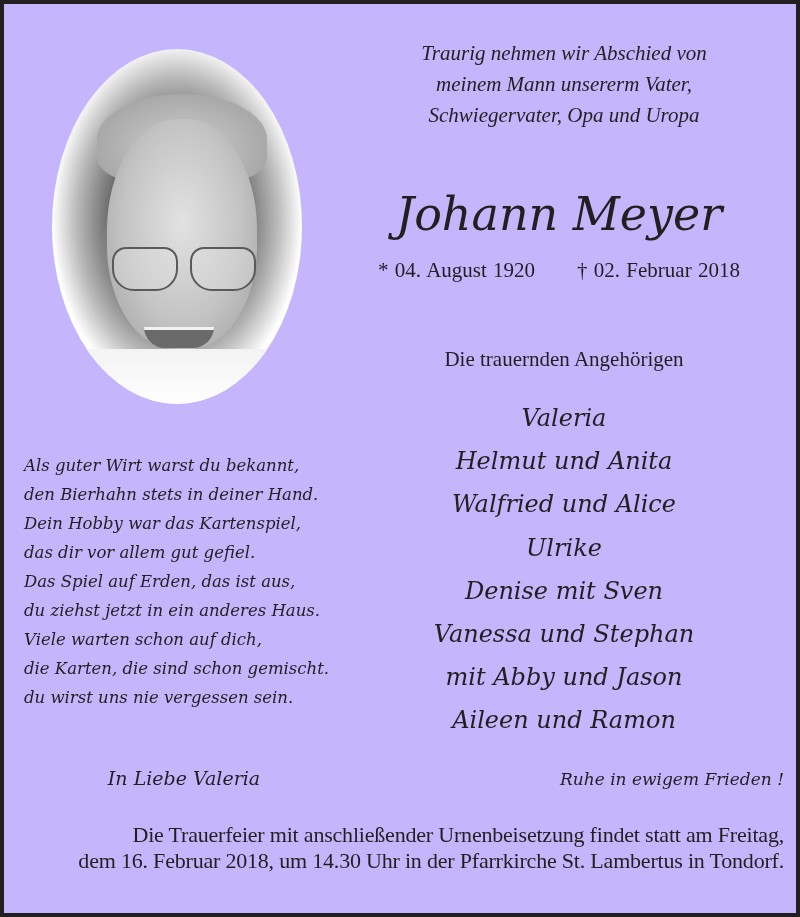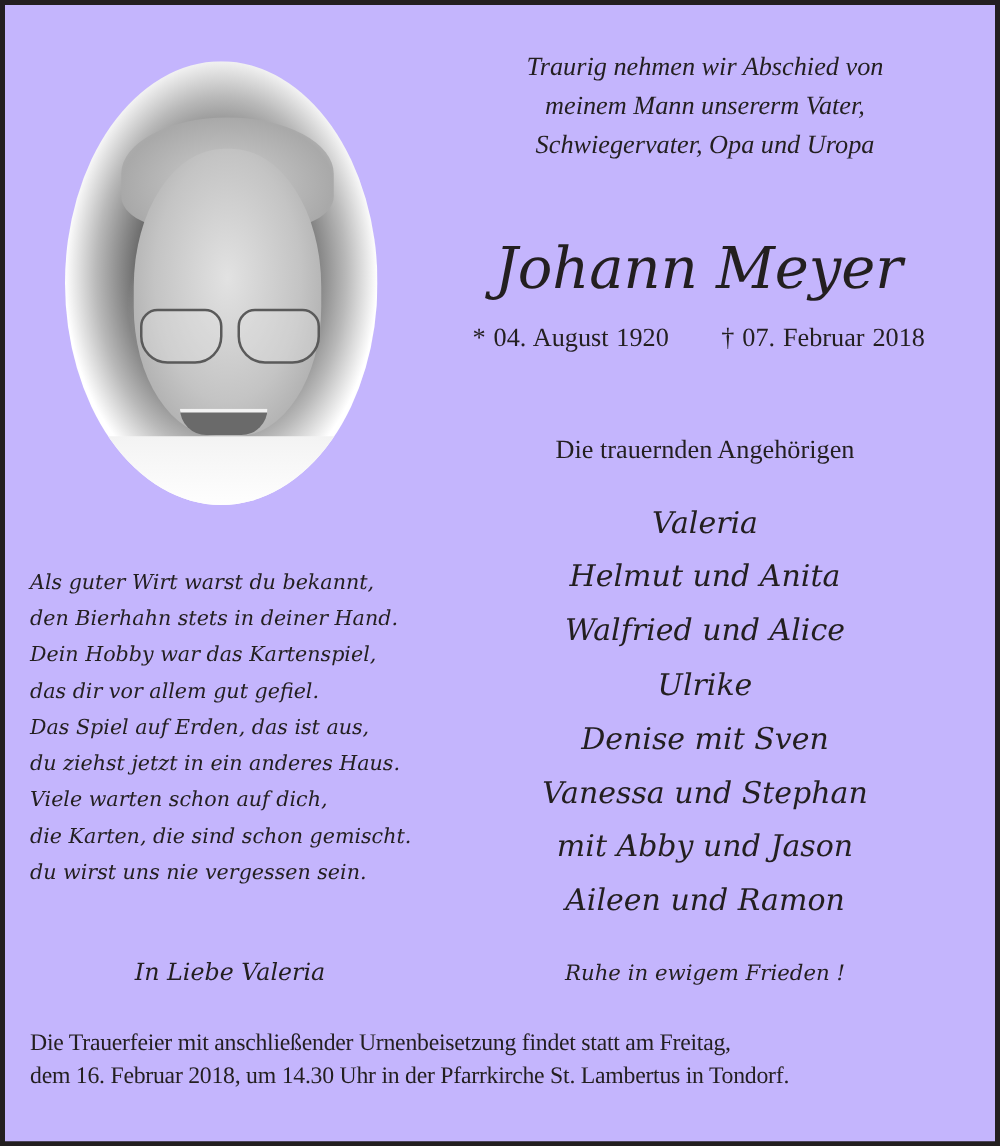--- a/index.html
+++ b/index.html
@@ -62,37 +62,37 @@
   .mourners-heading {
     position: absolute; left: 340px; top: 340px; width: 440px; text-align: center;
     font-size: 21px; line-height: 30px;
   }
   .mourners {
     position: absolute; left: 340px; top: 393px; width: 440px; text-align: center;
     margin: 0; padding: 0; list-style: none;
     font-size: 24px; line-height: 43.2px;
   }
   .blessing {
-    position: absolute; left: 340px; top: 763px; width: 440px; text-align: center;
+    position: absolute; left: 340px; top: 763px; width: 440px; text-align: right;
     font-size: 17px; line-height: 24px;
   }
 
   .poem {
     position: absolute; left: 20px; top: 447px; width: 320px; text-align: left;
     margin: 0; padding: 0; list-style: none;
     font-size: 16.5px; line-height: 29px;
   }
   .signature {
     position: absolute; left: 20px; top: 761px; width: 320px; text-align: center;
     font-size: 19px; line-height: 26px;
   }
 
   .footer {
-    position: absolute; left: 20px; top: 818px; width: 760px; text-align: left;
-    font-size: 19px; line-height: 26px; letter-spacing: -0.2px;
+    position: absolute; left: 20px; top: 818px; width: 760px; text-align: right;
+    font-size: 22px; line-height: 26px; letter-spacing: -0.2px;
   }
 </style>
 </head>
 <body>
 
 <div class="frame">
 
   <div class="photo">
     <div class="hair"></div>
     <div class="face"></div>
@@ -104,21 +104,21 @@
 
   <div class="intro serif" style="font-style: italic;">
     <div>Traurig nehmen wir Abschied von</div>
     <div>meinem Mann unsererm Vater,</div>
     <div>Schwiegervater, Opa und Uropa</div>
   </div>
 
   <div class="name script">Johann Meyer</div>
 
   <div class="dates serif">
-    <span>* 04. August 1920</span><span class="gap"></span><span>† 07. Februar 2018</span>
+    <span>* 04. August 1920</span><span class="gap"></span><span>† 02. Februar 2018</span>
   </div>
 
   <div class="mourners-heading serif">Die trauernden Angehörigen</div>
 
   <ul class="mourners script">
     <li>Valeria</li>
     <li>Helmut und Anita</li>
     <li>Walfried und Alice</li>
     <li>Ulrike</li>
     <li>Denise mit Sven</li>

